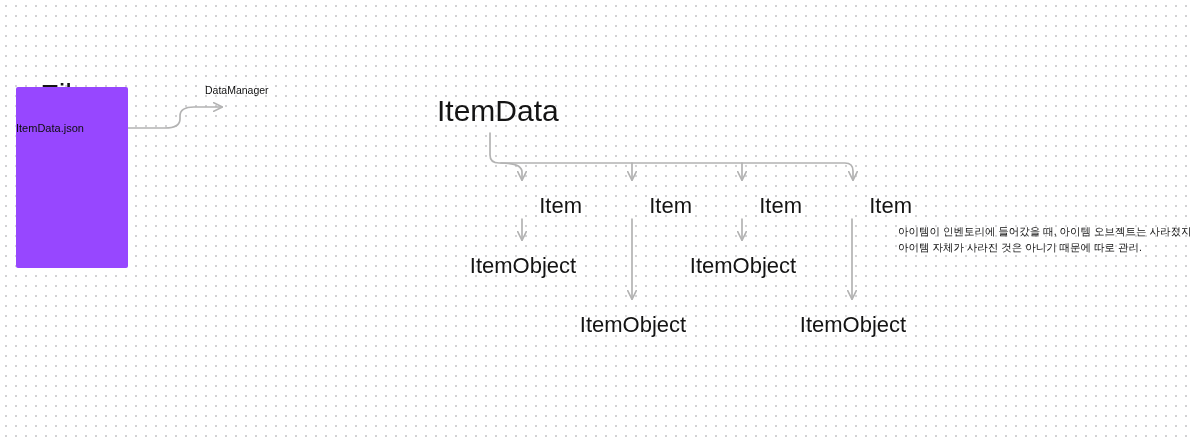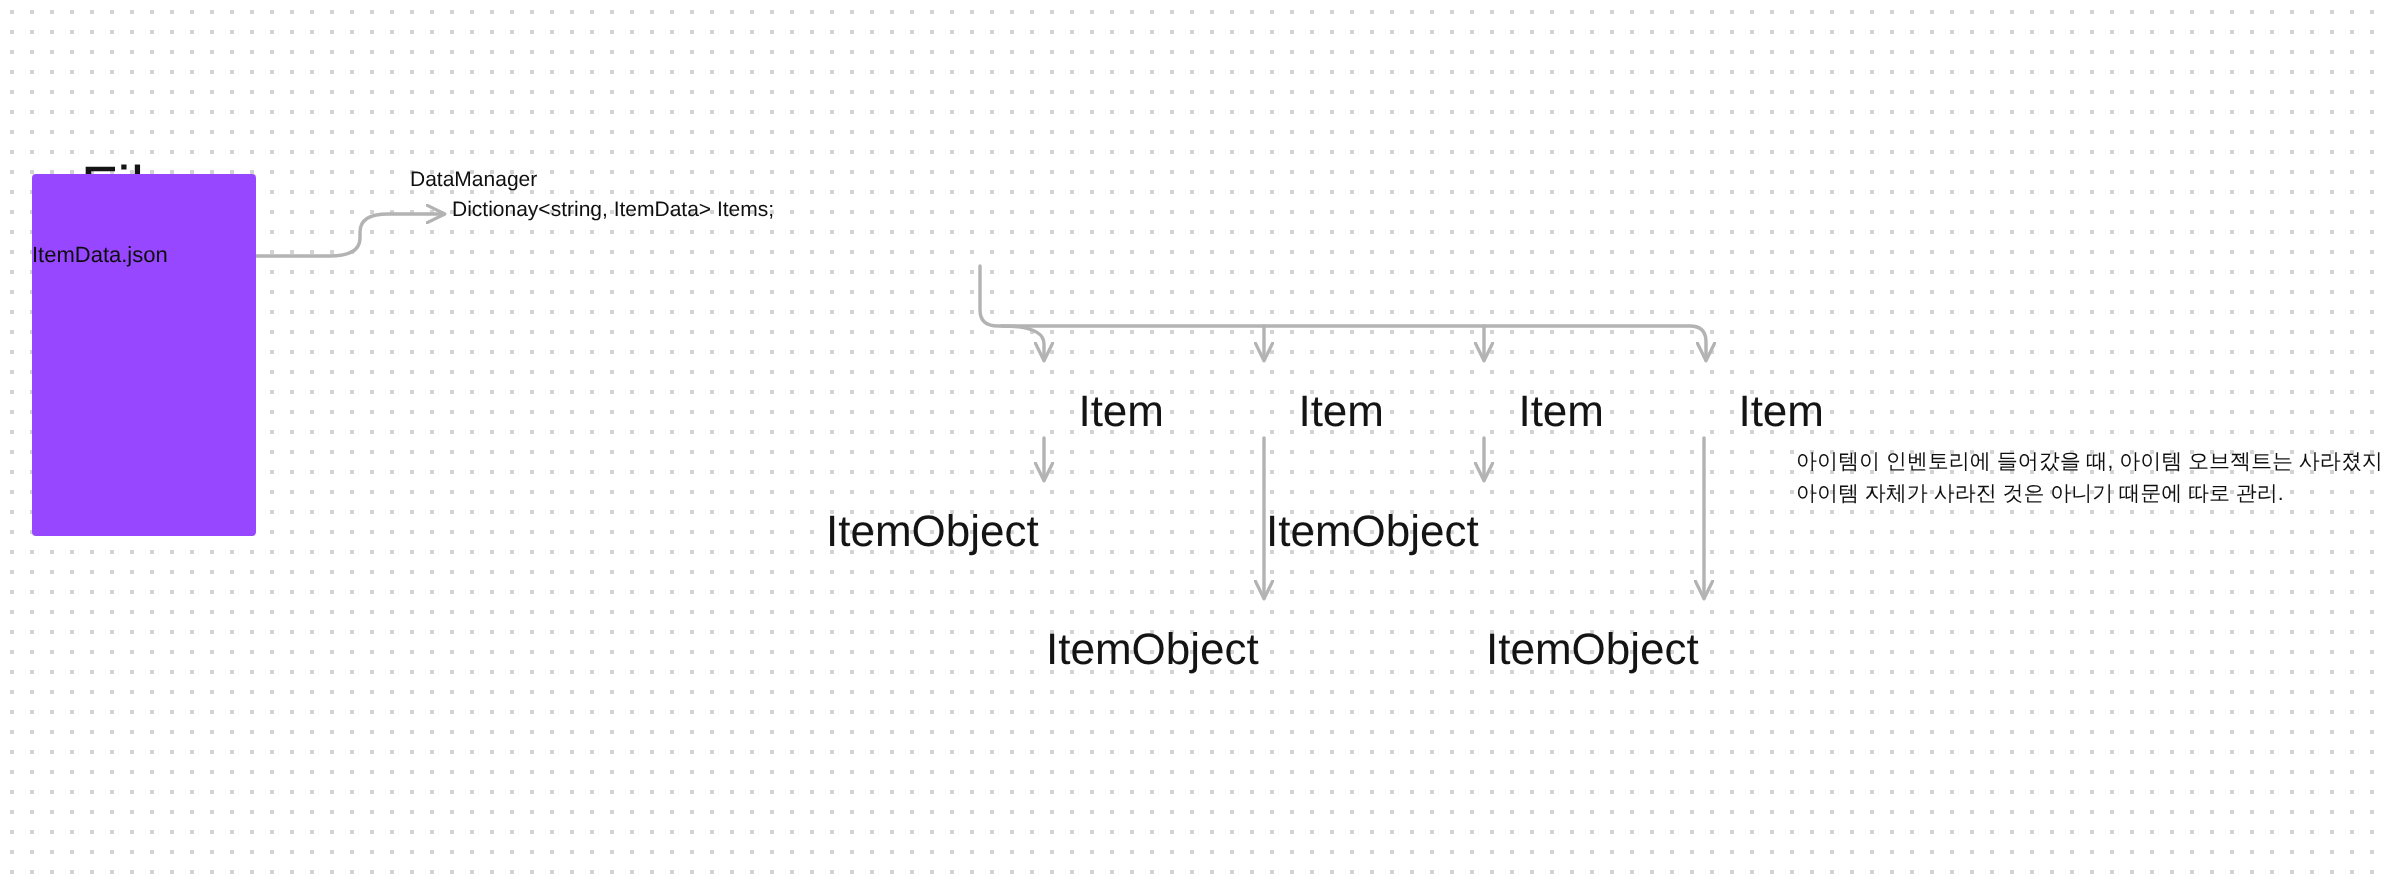--- a/index.html
+++ b/index.html
@@ -92,20 +92,21 @@
     margin-left: -60px;
     text-align: right;
     font-size: 22px;
     line-height: 26px;
     color: #141414;
   }
   .lbl-itemobject {
     position: absolute;
     width: 220px;
     margin-left: -110px;
+    text-align: center;
     font-size: 22px;
     line-height: 26px;
     color: #141414;
   }
   
   .note {
     position: absolute;
     left: 898px;
     top: 224px;
     font-size: 10.5px;
@@ -143,23 +144,23 @@
       <path d="M 852 219 L 852 299" marker-end="url(#arrow)"></path>
     </g>
   </svg>
 
   <div class="files-title">Files</div>
   <div class="files-box"></div>
   <div class="file-label">ItemData.json</div>
 
   <div class="code-group">
     <div class="code-line">DataManager</div>
-    <div class="code-line indent">Dictionay&lt;string, ItemData&gt; Items;</div>
   </div>
 
+  <div class="h-itemdata">ItemData</div>
 
   <div class="node lbl-item" style="left:522px">Item</div>
   <div class="node lbl-item" style="left:632px">Item</div>
   <div class="node lbl-item" style="left:742px">Item</div>
   <div class="node lbl-item" style="left:852px">Item</div>
 
   <div class="node lbl-itemobject" style="left:523px; top:253px">ItemObject</div>
   <div class="node lbl-itemobject" style="left:633px; top:312px">ItemObject</div>
   <div class="node lbl-itemobject" style="left:743px; top:253px">ItemObject</div>
   <div class="node lbl-itemobject" style="left:853px; top:312px">ItemObject</div>

